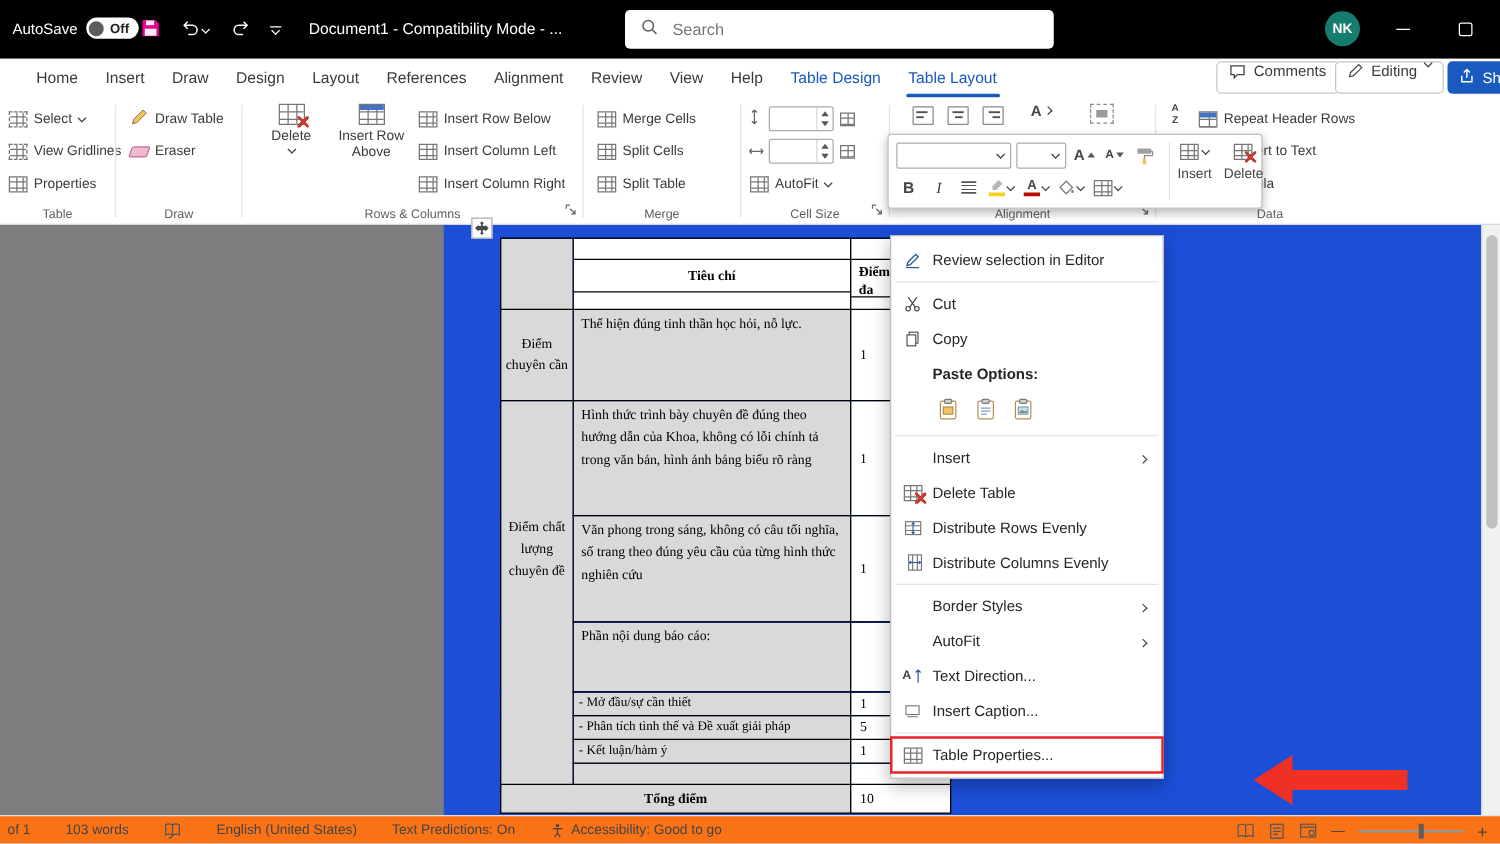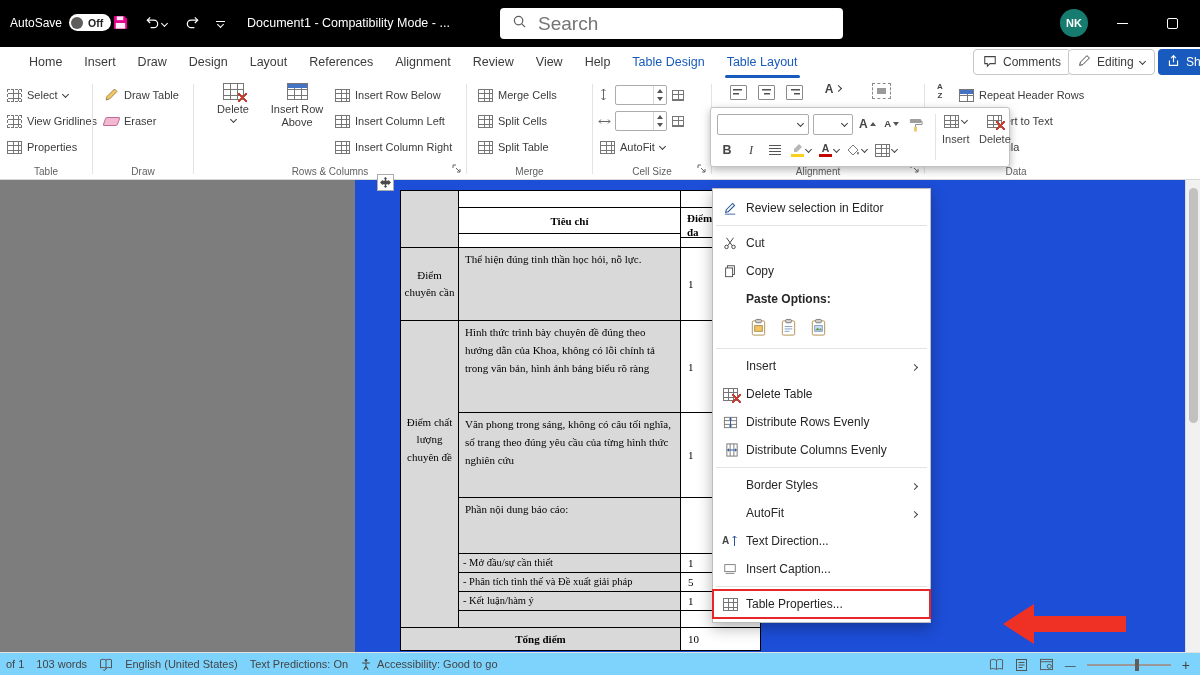--- a/index.html
+++ b/index.html
@@ -8,36 +8,36 @@
 
 
 .titlebar{position:absolute;left:0;top:0;width:1200px;height:47px;background:#000;color:#fff}
 .autosave{position:absolute;left:10px;top:14px;display:flex;align-items:center;gap:7px;font-size:12px}
 .toggle{display:flex;align-items:center;gap:5px;background:#fff;border-radius:9px;height:17px;padding:0 8px 0 2px;cursor:pointer}
 .knob{width:12px;height:12px;border-radius:50%;background:#5f5d5b}
 .toggle-state{color:#222;font-size:10.5px;font-weight:bold}
 .tb-ico{position:absolute;top:12px;width:28px;height:24px;display:flex;align-items:center;justify-content:center;gap:2px;background:none;border:none;color:#fff;cursor:pointer}
 .doc-title{position:absolute;left:247px;top:16px;font-size:12.5px;white-space:nowrap}
 .tb-search{position:absolute;left:500px;top:8px;width:343px;height:31px;background:#fff;border-radius:4px;display:flex;align-items:center;padding:0 12px;gap:9px}
-.tb-search input{border:none;outline:none;font-size:19px;color:#616161;width:280px;font-family:inherit;background:transparent}
+.tb-search input{border:none;outline:none;font-size:13px;color:#616161;width:280px;font-family:inherit;background:transparent}
 .avatar{position:absolute;left:1060px;top:9px;width:28px;height:28px;border-radius:50%;background:#177c70;color:#fff;font-size:11px;font-weight:bold;display:flex;align-items:center;justify-content:center}
 .win-btn{position:absolute;top:0;width:44px;height:47px;display:flex;align-items:center;justify-content:center;color:#fff;background:none;border:none;font-size:13px;cursor:pointer}
 .restore-glyph{width:11px;height:11px;border:1.3px solid #fff;border-radius:2px}
 .chev{display:inline-block;width:5px;height:5px;border-right:1.3px solid currentColor;border-bottom:1.3px solid currentColor;transform:rotate(45deg);flex:none;margin-top:-2px}
 .chev.right{transform:rotate(-45deg)}
 .chev.w{border-color:#fff}
 
 
 .tabsrow{position:absolute;left:0;top:47px;width:1200px;height:31px;background:#fff}
 .tabs{position:absolute;left:18px;top:0;display:flex;height:31px}
 .ttab{position:relative;padding:0 11px;font-size:12.5px;line-height:30px;cursor:pointer;white-space:nowrap}
 .ttab.ctx{color:#185abd}
 .ttab.active{color:#185abd}
 .ttab.active::after{content:"";position:absolute;left:9px;right:9px;bottom:0;height:3px;background:#185abd;border-radius:2px}
-.pillbtn{position:absolute;top:2px;height:26px;border:1px solid #c8c6c4;border-radius:4px;background:#fff;display:flex;align-items:center;gap:6px;padding:0 9px;font-size:12px;color:#3b3b3b;cursor:pointer}
+.pillbtn{position:absolute;top:2px;height:26px;border:1px solid #c8c6c4;border-radius:4px;background:#fff;display:flex;gap:6px;padding:0 9px;font-size:12px;color:#3b3b3b;cursor:pointer}
 .sharebtn{position:absolute;left:1158px;top:2px;height:26px;width:60px;border:none;border-radius:4px;background:#185abd;color:#fff;display:flex;align-items:center;gap:6px;padding:0 9px;font-size:12px;cursor:pointer}
 
 
 .ribbon{position:absolute;left:0;top:78px;width:1200px;height:102px;background:#fff;border-bottom:1px solid #d8d8d8}
 .grp{position:absolute;top:0;height:102px}
 .grp-label{position:absolute;bottom:3px;left:0;width:100%;text-align:center;font-size:10px;color:#5f5f5f;white-space:nowrap}
 .gdiv{position:absolute;top:6px;height:90px;width:1px;background:#e3e3e3}
 .rbtn{position:absolute;display:flex;align-items:center;gap:5px;height:24px;padding:0 5px;font-size:11px;white-space:nowrap;cursor:pointer}
 .r1{top:5px}.r2{top:31px}.r3{top:57px}
 .bigb{position:absolute;top:5px;display:flex;flex-direction:column;align-items:center;gap:3px;font-size:11px;line-height:13px;text-align:center;cursor:pointer}
@@ -114,21 +114,21 @@
 .cm-ico{width:20px;height:18px;display:flex;align-items:center;justify-content:center;margin-right:6px;flex:none}
 .cm-label{white-space:nowrap}
 .cm-sub{margin-left:auto;margin-right:7px;color:#444}
 .cm-sep{height:1px;background:#e3e3e3;margin:3px 3px}
 .cm-bold{font-weight:bold}
 .cm-paste{display:flex;gap:6px;padding:2px 0 6px 33px;height:32px}
 .cm-pbtn{width:24px;height:24px;display:flex;align-items:center;justify-content:center;border:1px solid transparent;cursor:pointer}
 .cm-hl{outline:2px solid #e8252a;outline-offset:-1px}
 
 
-.statusbar{position:absolute;left:0;top:652px;width:1200px;height:23px;background:#7dd3fc;border-top:1px solid #e1e1e1;display:flex;align-items:center;font-size:11px;color:#444;padding-left:6px;gap:12px}
+.statusbar{position:absolute;left:0;top:652px;width:1200px;height:23px;background:#f97316;border-top:1px solid #e1e1e1;display:flex;align-items:center;font-size:11px;color:#444;padding-left:6px;gap:28px}
 .sb-item{display:flex;align-items:center;gap:5px;white-space:nowrap;cursor:pointer}
 .sb-right{position:absolute;right:10px;top:0;height:23px;display:flex;align-items:center;gap:11px}
 .zoom-track{position:relative;width:84px;height:2px;background:#9a9896}
 .zoom-thumb{position:absolute;left:48px;top:-5px;width:4px;height:12px;background:#605e5c}
 
 
 .big-arrow{position:absolute;left:996px;top:598px;z-index:50}
 </style>
 </head>
 <body>

